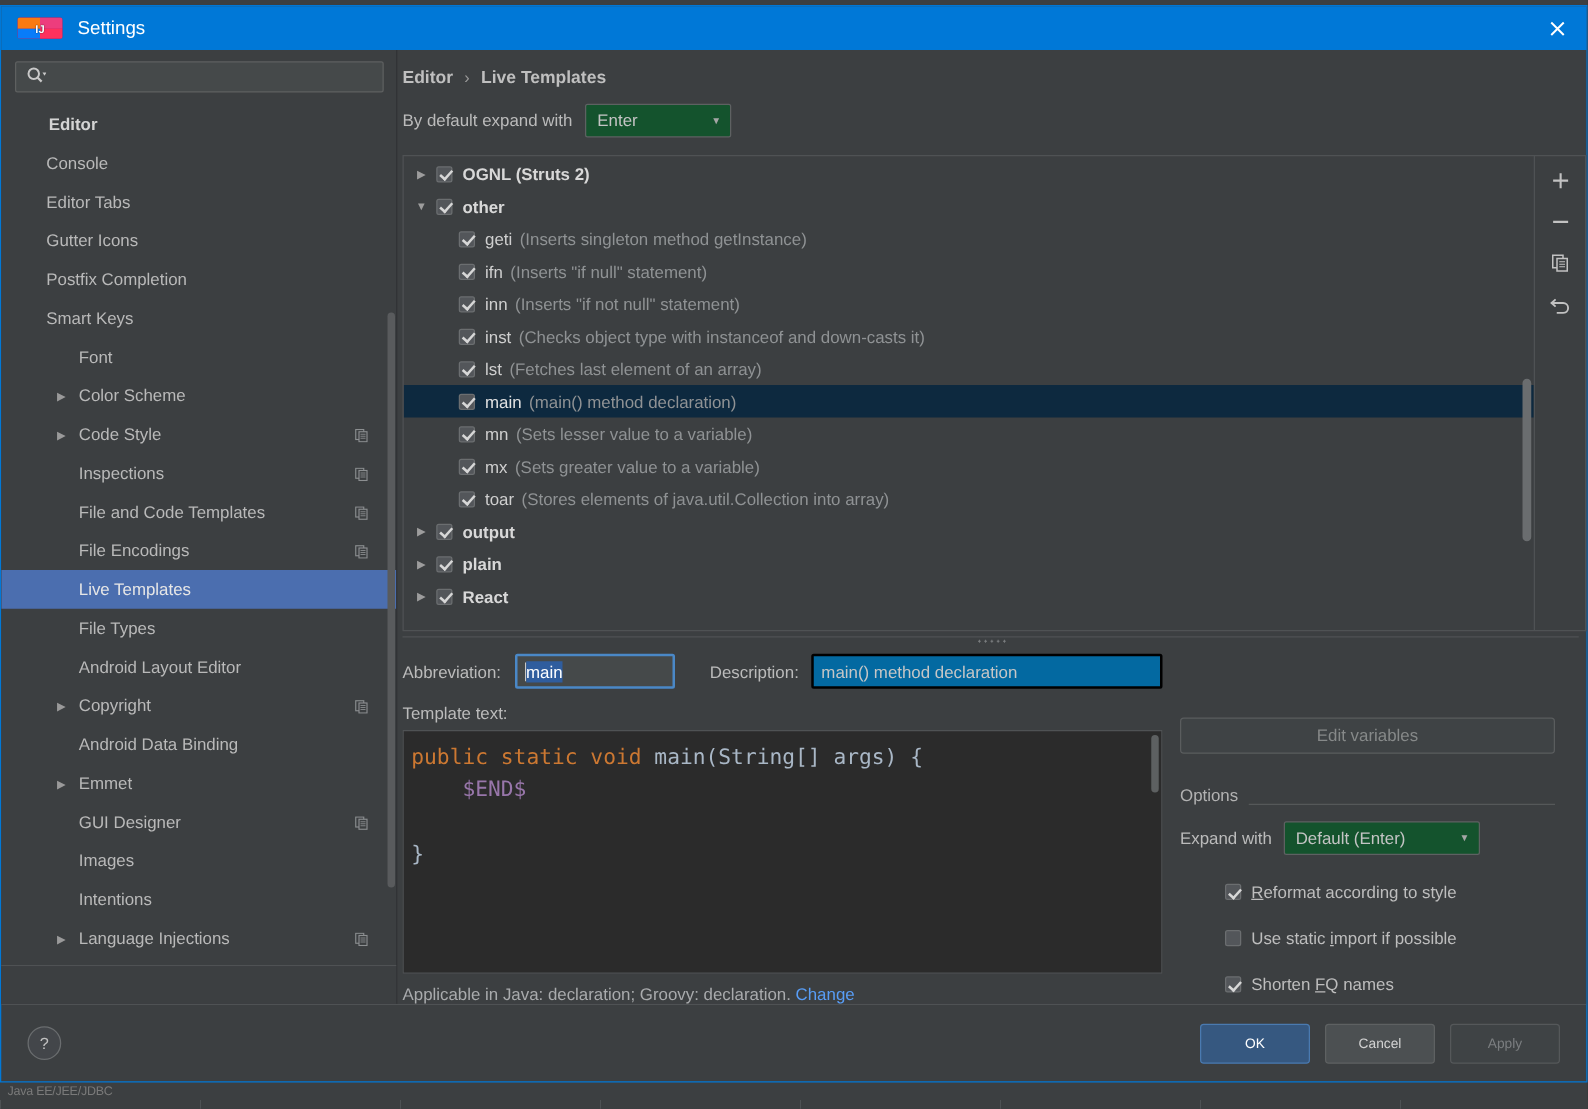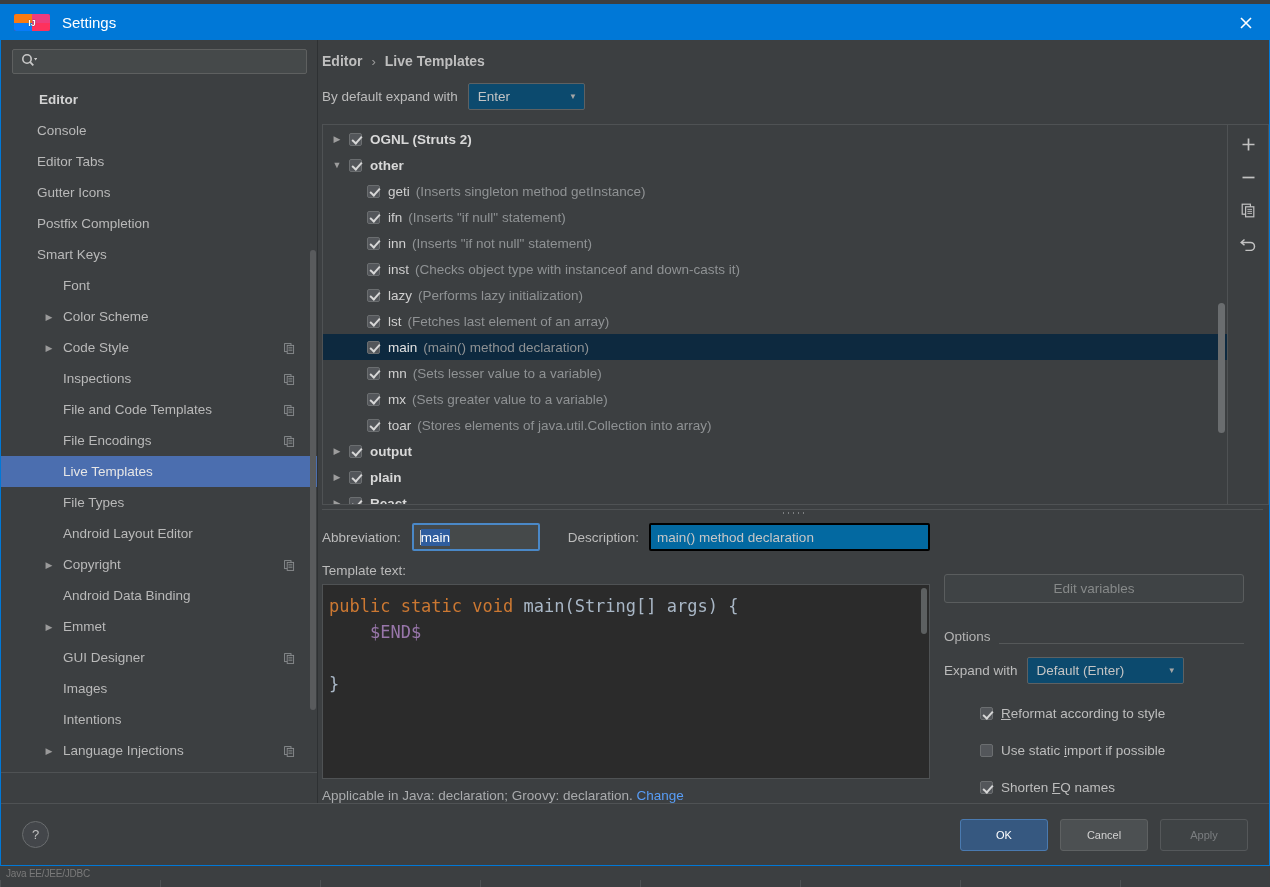--- a/index.html
+++ b/index.html
@@ -224,21 +224,21 @@
   .expand-row {
     display: flex;
     align-items: center;
     margin: 14px 0 0 4px;
     gap: 10px;
   }
   .expand-row .lbl { font-size: 13.5px; color: #bbbbbb; }
   .combo {
     height: 27px;
     min-width: 117px;
-    background: #0c4a6e;
+    background: #14532d;
     border: 1px solid #5e6162;
     border-radius: 2px;
     display: flex;
     align-items: center;
     justify-content: space-between;
     padding: 0 7px 0 9px;
     box-sizing: border-box;
     color: #c4c4c4;
     font-size: 13.5px;
     cursor: default;
@@ -745,25 +745,20 @@
               </div>
               <div class="trow child">
                 <span class="cbx checked"></span>
                 <span class="t-name">inn</span>
                 <span class="t-desc">(Inserts "if not null" statement)</span>
               </div>
               <div class="trow child">
                 <span class="cbx checked"></span>
                 <span class="t-name">inst</span>
                 <span class="t-desc">(Checks object type with instanceof and down-casts it)</span>
-              </div>
-              <div class="trow child">
-                <span class="cbx checked"></span>
-                <span class="t-name">lazy</span>
-                <span class="t-desc">(Performs lazy initialization)</span>
               </div>
               <div class="trow child">
                 <span class="cbx checked"></span>
                 <span class="t-name">lst</span>
                 <span class="t-desc">(Fetches last element of an array)</span>
               </div>
               <div class="trow child selected">
                 <span class="cbx checked"></span>
                 <span class="t-name">main</span>
                 <span class="t-desc">(main() method declaration)</span>

